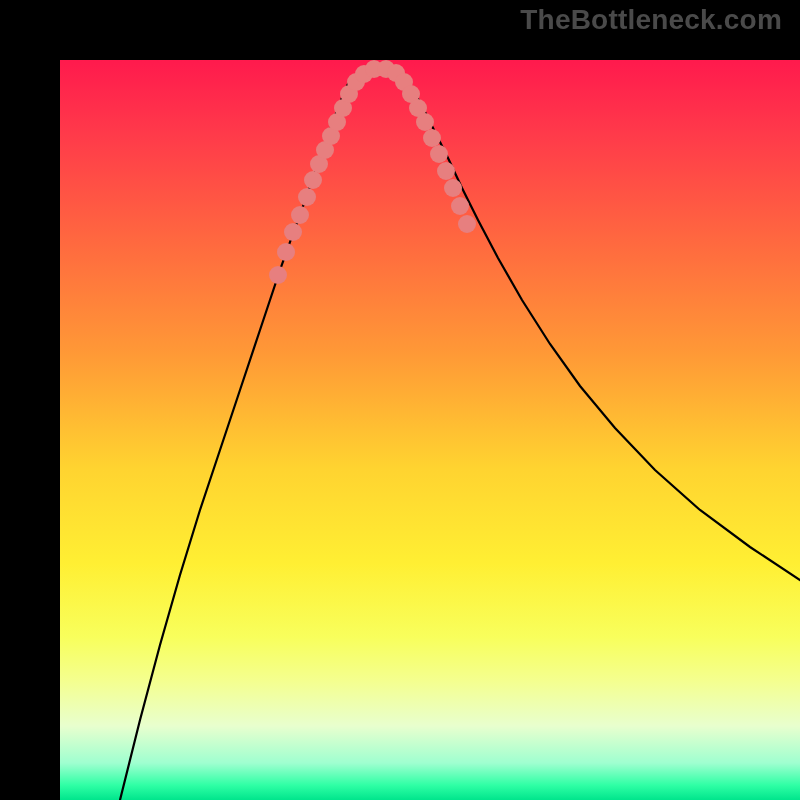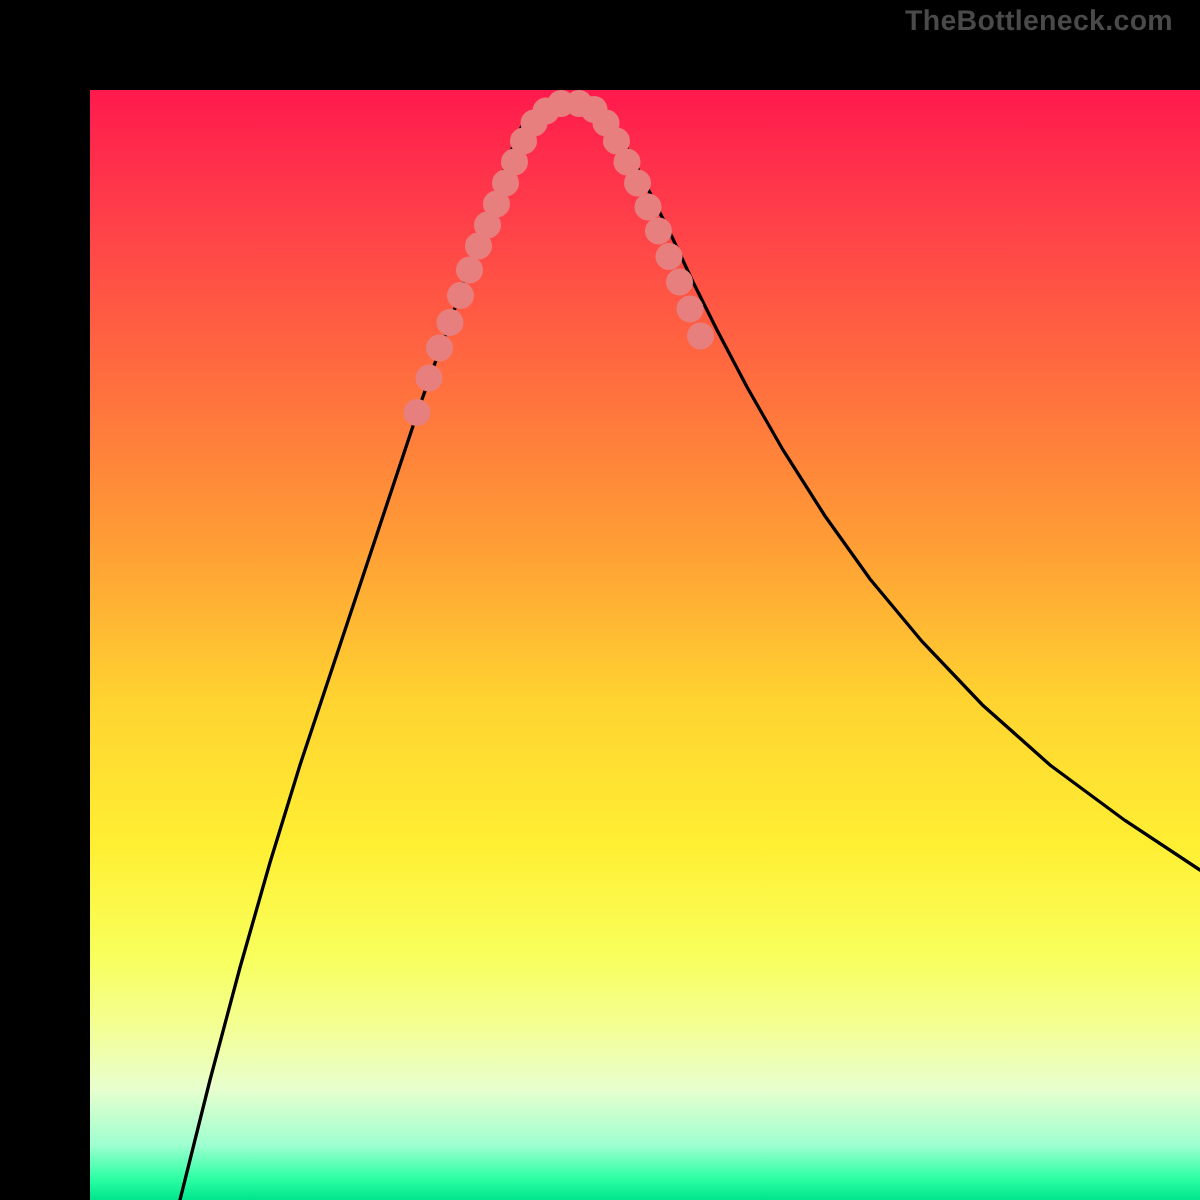--- a/index.html
+++ b/index.html
@@ -13,21 +13,21 @@
       #ff9a36 40%,
       #ffd330 55%,
       #ffef33 68%,
       #f8ff5c 78%,
       #f4ff90 84%,
       #e8ffce 90%,
       #9fffd0 95%,
       #2fffa5 98%,
       #00e58c 100%);
   }
-  .wm{position:absolute;right:18px;top:4px;color:#4a4a4a;font-size:19px;font-weight:600;letter-spacing:.2px;user-select:none}
+  .wm{position:absolute;right:18px;top:4px;color:#4a4a4a;font-size:28px;font-weight:600;letter-spacing:.2px;user-select:none}
   svg{position:absolute;left:0;top:0}
 </style>
 </head>
 <body>
 
 <div class="frame">
   <div class="plot">
     <div class="grad"></div>
     <svg id="sv" width="740" height="740" viewBox="0 0 740 740">
         <path d="M60 740 L80 660 L100 585 L120 515 L140 450 L160 390 L180 330 L200 270 L210 240 L220 210 L230 182 L240 155 L248 132 L255 112 L262 92 L270 70 L278 48 L285 30 L290 20 L295 15 L300 12 L300 12 L310 9 L320 8 L330 9 L340 12 L340 12 L348 22 L356 35 L365 52 L375 72 L388 98 L402 128 L418 160 L438 198 L462 240 L490 284 L520 326 L555 368 L595 410 L640 450 L690 487 L740 520 " fill="none" stroke="#000000" stroke-width="2.2" stroke-linecap="round"></path>

